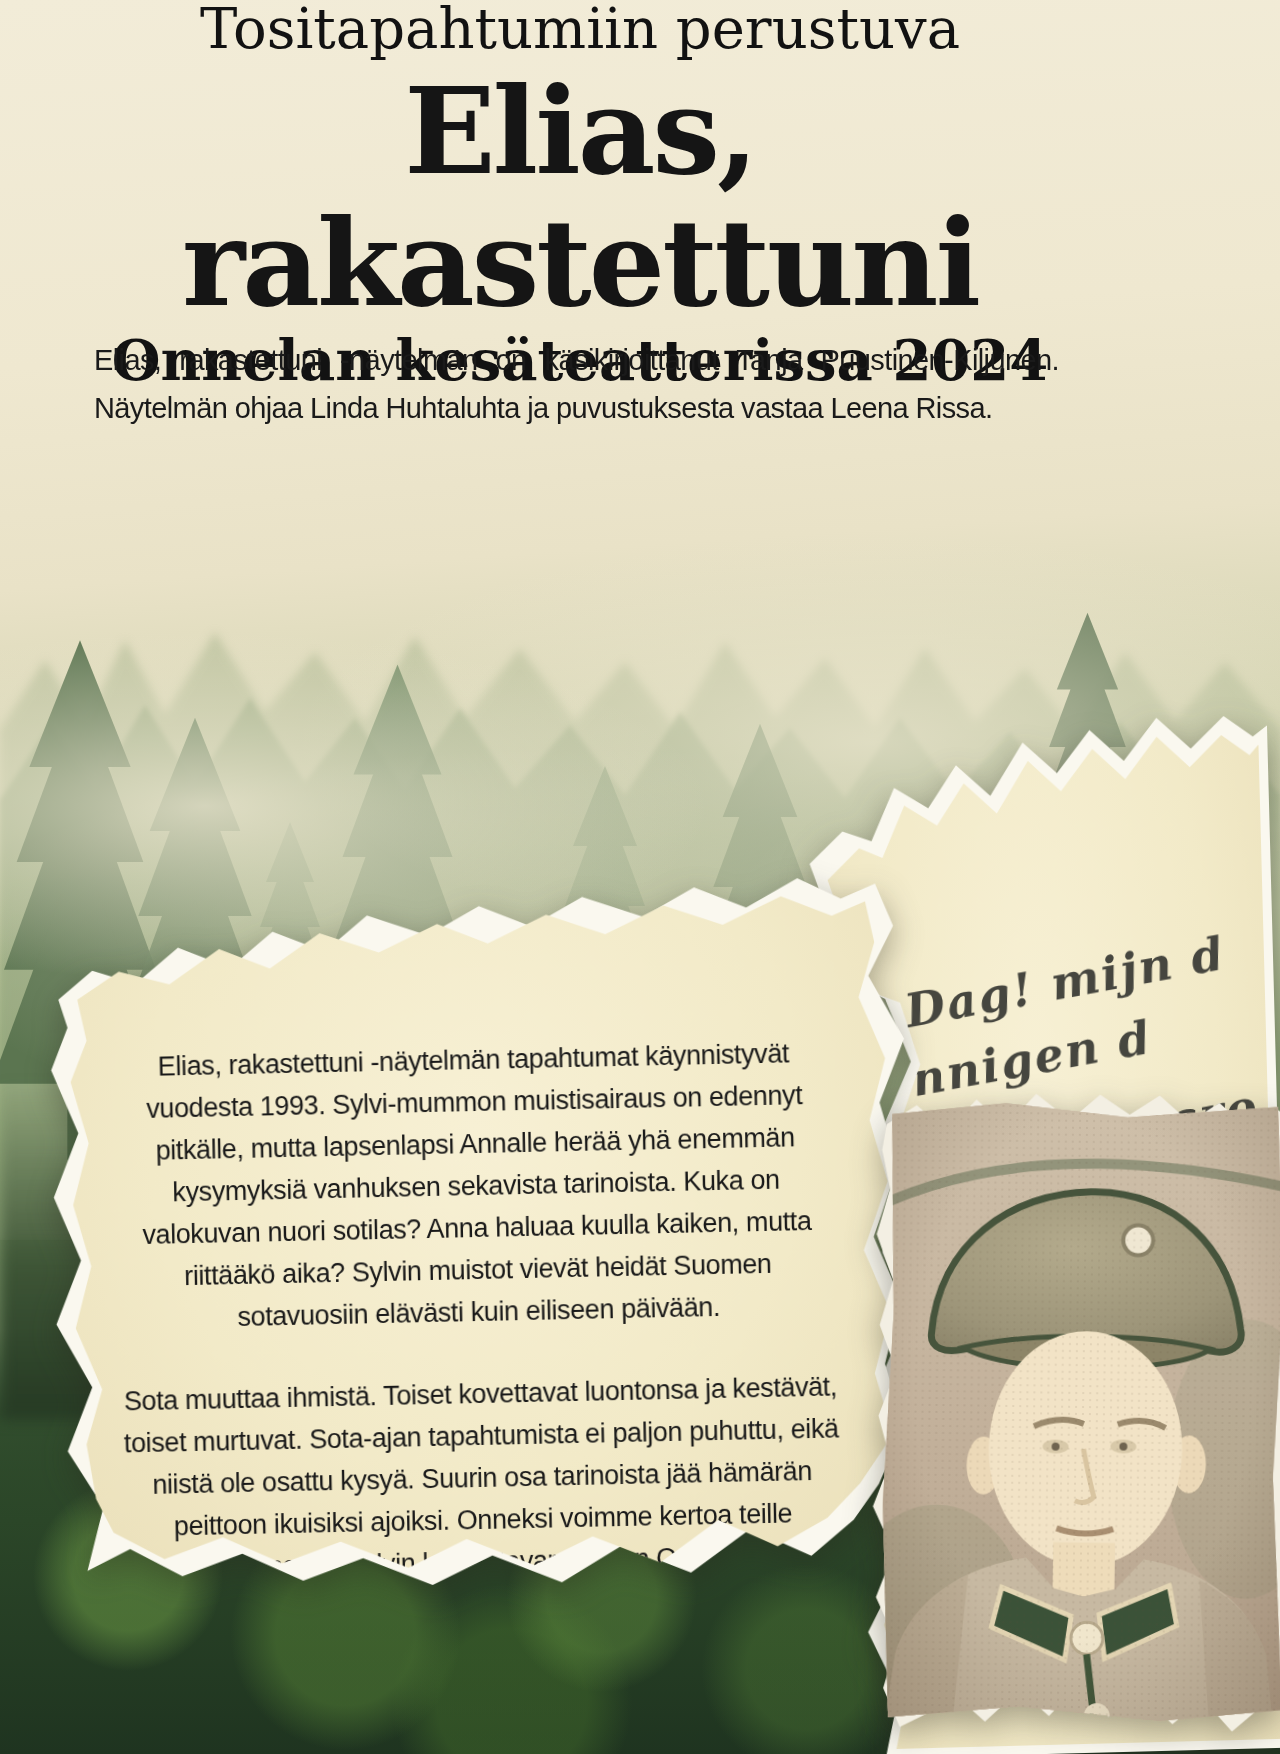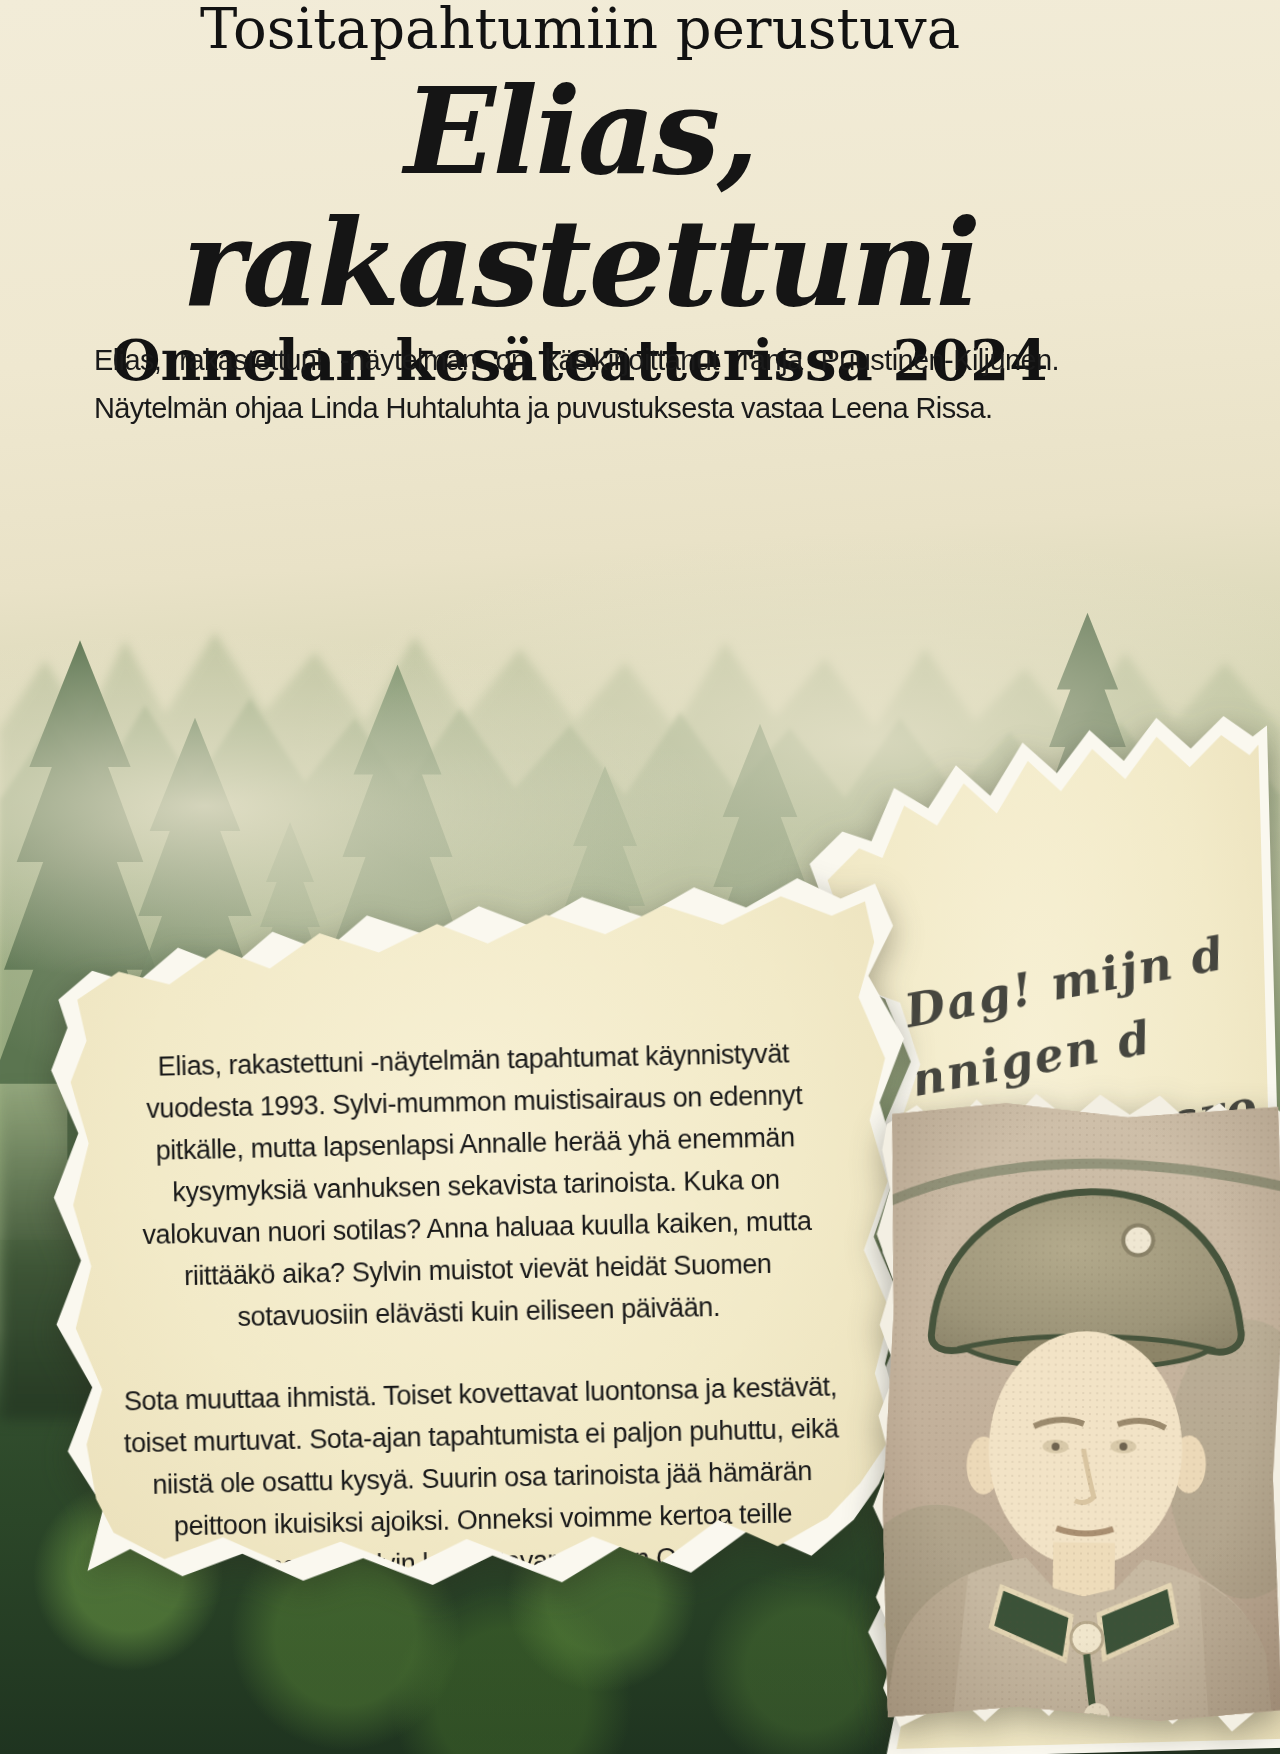--- a/index.html
+++ b/index.html
@@ -22,21 +22,21 @@
         radial-gradient(circle at 47% 63%,rgba(98,144,62,.45) 0 55px,transparent 95px),
         radial-gradient(circle at 40% 88%,rgba(70,112,44,.45) 0 75px,transparent 120px),
         radial-gradient(circle at 63% 80%,rgba(88,134,56,.35) 0 60px,transparent 105px),
         linear-gradient(180deg,rgba(44,72,41,0) 0%,rgba(44,72,41,.88) 20%,#2b4628 45%,#1f3420 100%);}
   .dark-left{position:absolute;left:0;top:1080px;width:170px;height:340px;z-index:4;filter:blur(7px);
        background:linear-gradient(180deg,rgba(57,82,50,0) 0%,rgba(47,70,42,.8) 55%,rgba(38,58,36,.95) 100%);}
   
   .header{position:absolute;left:0;top:0;width:1160px;text-align:center;z-index:5;}
   .kicker{font-family:"DejaVu Serif","Liberation Serif",serif;font-weight:400;
           font-size:56px;line-height:1.05;color:#121212;}
-  .title{margin:6px 0 0;font-family:"DejaVu Serif","Liberation Serif",serif;font-style:italic;
+  .title{margin:6px 0 0;font-family:"DejaVu Serif","Liberation Serif",serif;
          font-weight:700;font-size:120px;line-height:1.1;letter-spacing:-3px;color:#151515;}
   .subtitle{margin-top:2px;font-family:"DejaVu Serif","Liberation Serif",serif;font-weight:900;
             font-size:56px;line-height:1.05;color:#121212;}
   .intro{position:absolute;left:94px;top:336px;width:965px;z-index:5;
          font-size:29px;line-height:48px;letter-spacing:-0.6px;text-align:justify;color:#1a1a1a;}
   .intro p{margin:0;}
   
   .paper{position:absolute;filter:drop-shadow(0 10px 16px rgba(40,40,28,.38));}
   .paper .edge{position:absolute;inset:0;background:#faf8ef;}
   .paper .sheet{position:absolute;inset:10px;

